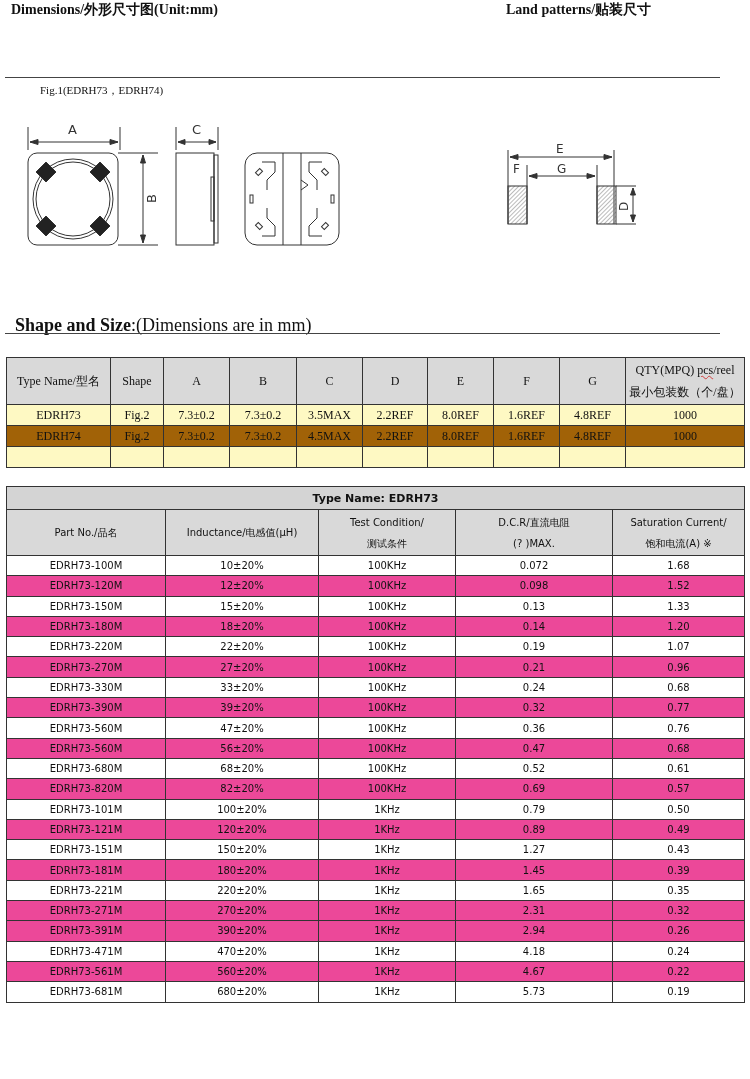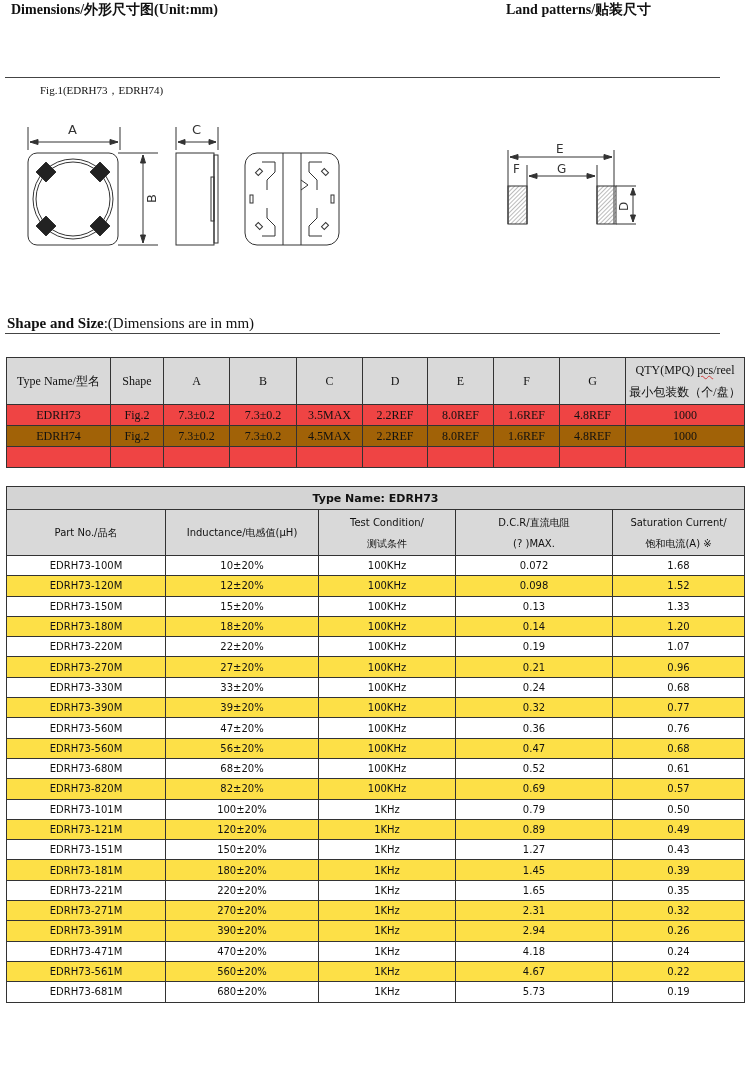--- a/index.html
+++ b/index.html
@@ -1,36 +1,36 @@
 <!DOCTYPE html>
 <html><head>
 <meta charset="utf-8">
 <style>
   html, body { margin:0; padding:0; background:#ffffff; }
   body { width:750px; height:1079px; position:relative; overflow:hidden; font-family:"Liberation Serif", serif; color:#111; }
   .abs { position:absolute; }
   .hdr-title { font-weight:bold; font-size:14px; top:1px; }
   .rule { position:absolute; height:0; border-top:1.5px solid #444; }
   .fig-caption { font-size:11px; left:40px; top:83px; }
-  .section-title { font-size:15px; left:7px; top:315px; }
+  .section-title { font-size:18px; left:15px; top:315px; }
   .section-title b { font-weight:bold; }
   table { border-collapse:collapse; table-layout:fixed; }
   #t1 { position:absolute; left:6px; top:357px; width:738px; font-family:"Liberation Serif", serif; font-size:12px; }
   #t1 td { border:1px solid #333; text-align:center; padding:0; }
   #t1 tr.h td { background:#d9d9d9; height:46px; line-height:22px; }
   #t1 tr.r td { height:20px; }
   #t1 tr.gray td { background:#a16207; }
-  #t1 tr.white td { background:#ef4444; }
+  #t1 tr.white td { background:#fef9c3; }
   #t1 { border:1.5px solid #333; }
   #t2 { position:absolute; left:6px; top:486px; width:738px; font-family:"DejaVu Sans", sans-serif; font-size:10px; border:1.5px solid #333;padding-left:12px; }
   #t2 td { border-left:1.5px solid #333; border-right:1.5px solid #333; border-bottom:1.5px solid #333; text-align:center; padding:0; }
   #t2 tr.title td { background:#d4d4d4; height:22px; font-weight:bold; font-size:11px; border-bottom:1.5px solid #333; }
   #t2 tr.h td { background:#d9d9d9; height:45px; line-height:21px; font-size:10px; }
   #t2 tr.r td { height:19.3px; }
-  #t2 tr.gray td { background:#fde047; }
+  #t2 tr.gray td { background:#ec4899; }
   #t2 tr.white td { background:#fff; }
   .wavy { text-decoration:underline wavy #d04040; text-decoration-thickness:1px;margin-top:24px; }
   svg { position:absolute; overflow:visible; }
 </style>
 </head>
 <body>
 
 <div class="abs hdr-title" style="left:11px;">Dimensions/外形尺寸图(Unit:mm)</div>
 <div class="abs hdr-title" style="left:506px;text-align:right;">Land patterns/贴装尺寸</div>
 

